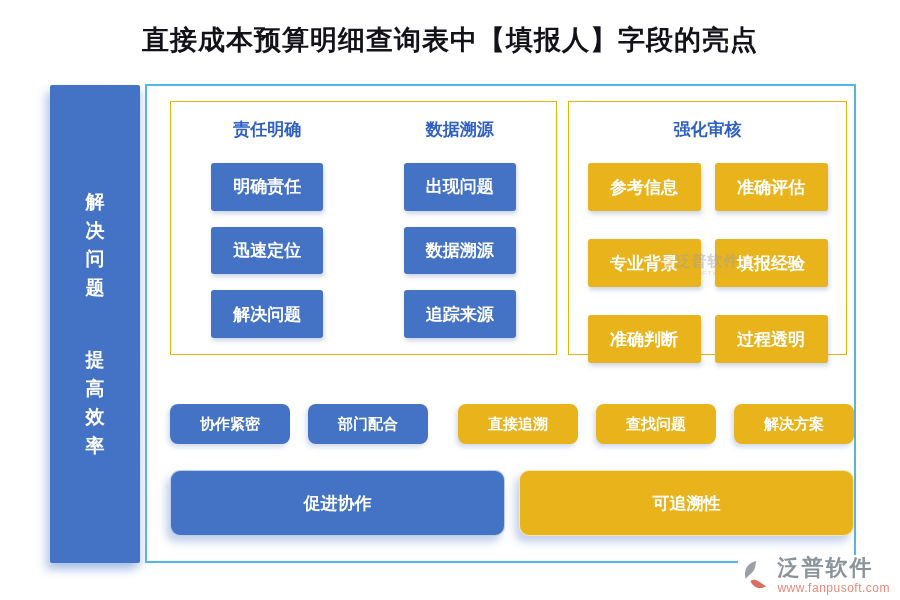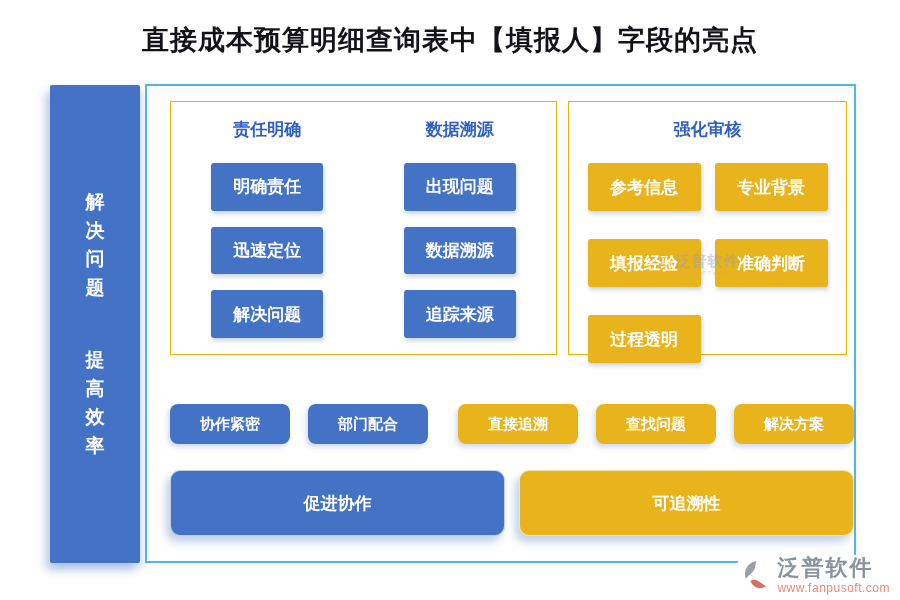--- a/index.html
+++ b/index.html
@@ -137,20 +137,21 @@
         <div class="chip blue">追踪来源</div>
       </div>
     </div>
   </div>
 
   <div class="panel panel-right">
     <div class="col" style="align-items:stretch;font-family:Liberation Mono, monospace;">
       <div class="panel-header">强化审核</div>
       <div class="grid">
         <div class="chip gold">参考信息</div>
+        <div class="chip gold">准确评估</div>
         <div class="chip gold">专业背景</div>
         <div class="chip gold">填报经验</div>
         <div class="chip gold">准确判断</div>
         <div class="chip gold">过程透明</div>
       </div>
     </div>
     <div class="watermark">
       <div class="wm-row">
         <svg width="13" height="13" viewBox="0 0 16 16">
           <path d="M8 1 A7 7 0 1 0 15 8 L11 8 A4 4 0 1 1 8 4 Z" fill="#e8a44a"></path>

